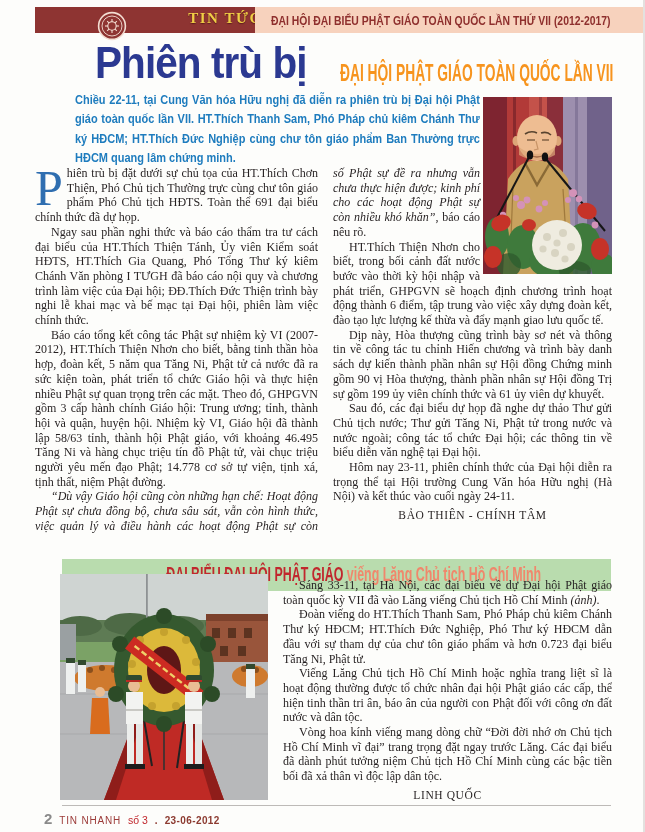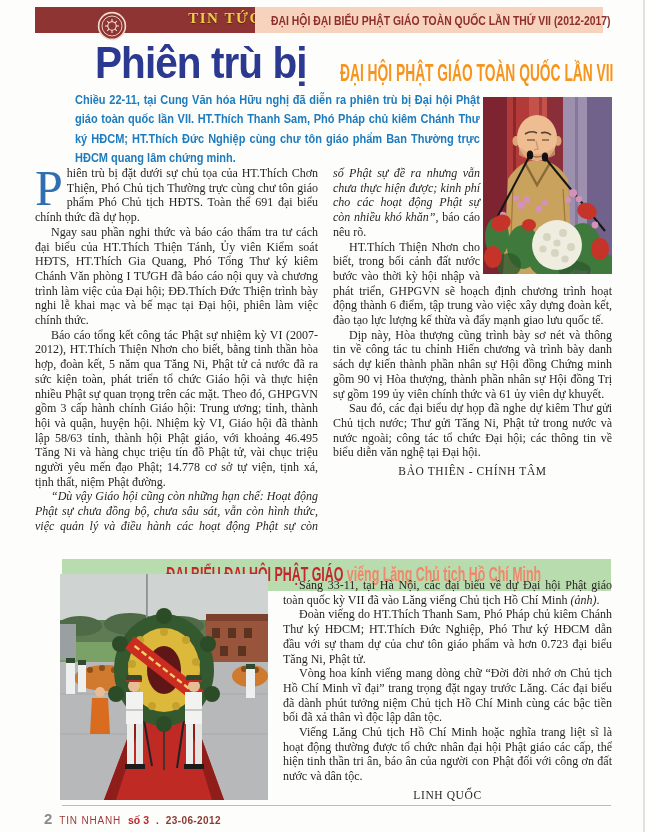--- a/index.html
+++ b/index.html
@@ -5,21 +5,21 @@
   html,body{margin:0;padding:0;background:#ffffff;}
   .page{position:relative;width:645px;height:832px;background:#fdfdfb;overflow:hidden;
         font-family:"Liberation Serif", serif;border-right:2px solid #e3e1df;box-sizing:border-box;}
 
   
   .mast-left{position:absolute;left:35px;top:7px;width:220px;height:26px;background:#8e3432;}
   .mast-logo{position:absolute;left:62px;top:4px;width:30px;height:30px;}
   .mast-section{position:absolute;left:130px;top:3px;width:120px;text-align:center;
       font-family:"Liberation Serif",serif;font-weight:bold;font-size:15px;letter-spacing:1.5px;
       color:#f0ce45;text-shadow:0 1px 1px #5d1d1c;}
-  .mast-right{position:absolute;left:255px;top:7px;width:348px;height:26px;background:#f7d2bd;}
+  .mast-right{position:absolute;left:255px;top:7px;width:390px;height:26px;background:#f7d2bd;}
   .mast-right-text{position:absolute;left:16px;top:6px;white-space:nowrap;
       font-family:"Liberation Sans",sans-serif;font-weight:bold;font-size:13px;color:#8e2f2d;
       transform:scaleX(0.80);transform-origin:left top;}
 
   
   .title-main{position:absolute;left:95px;top:38px;font-family:"Liberation Sans",sans-serif;
       font-weight:bold;font-size:44px;letter-spacing:-1px;color:#2b3991;
       transform:scaleX(0.92);transform-origin:left top;white-space:nowrap;}
   .title-sub{position:absolute;left:340px;top:60px;font-family:"Liberation Sans",sans-serif;
       font-weight:bold;font-size:23px;color:#f7941e;white-space:nowrap;
@@ -56,21 +56,21 @@
   .banner2-salmon{color:#f0876c;}
 
   .art2-text{position:absolute;left:283px;top:578px;width:329px;height:232px;overflow:hidden;}
 
   
   .foot-rule{position:absolute;left:62px;top:805px;width:549px;height:1px;background:#bdbab7;}
   .footer{position:absolute;left:44px;top:810px;display:flex;align-items:baseline;gap:7px;
       font-family:"Liberation Sans",sans-serif;white-space:nowrap;}
   .foot-num{font-weight:bold;font-size:15px;color:#8a8a8a;}
   .foot-pub{font-weight:normal;font-size:10px;letter-spacing:0.8px;color:#9c3b39;}
-  .foot-issue{font-weight:bold;font-size:10.5px;color:#c0272d;}
+  .foot-issue{font-weight:normal;font-size:10.5px;color:#c0272d;}
   .foot-sep{font-weight:bold;font-size:10px;color:#8c3a30;}
   .foot-date{font-weight:bold;font-size:10px;color:#8c3a30;letter-spacing:0.4px;}
 </style>
 </head>
 <body>
 
 <div class="page">
 
   <div class="mast-left">
     <span class="mast-logo">
@@ -179,21 +179,22 @@
     <p>Ngay sau phần nghi thức và báo cáo thẩm tra tư cách đại biểu của HT.Thích Thiện Tánh, Ủy viên Kiểm soát HĐTS, HT.Thích Gia Quang, Phó Tổng Thư ký kiêm Chánh Văn phòng I TƯGH đã báo cáo nội quy và chương trình làm việc của Đại hội; ĐĐ.Thích Đức Thiện trình bày nghi lễ khai mạc và bế mạc tại Đại hội, phiên làm việc chính thức.</p>
     <p>Báo cáo tổng kết công tác Phật sự nhiệm kỳ VI (2007-2012), HT.Thích Thiện Nhơn cho biết, bằng tinh thần hòa hợp, đoàn kết, 5 năm qua Tăng Ni, Phật tử cả nước đã ra sức kiện toàn, phát triển tổ chức Giáo hội và thực hiện nhiều Phật sự quan trọng trên các mặt. Theo đó, GHPGVN gồm 3 cấp hành chính Giáo hội: Trung ương; tỉnh, thành hội và quận, huyện hội. Nhiệm kỳ VI, Giáo hội đã thành lập 58/63 tỉnh, thành hội Phật giáo, với khoảng 46.495 Tăng Ni và hàng chục triệu tín đồ Phật tử, vài chục triệu người yêu mến đạo Phật; 14.778 cơ sở tự viện, tịnh xá, tịnh thất, niệm Phật đường.</p>
     <p class="it">“Dù vậy Giáo hội cũng còn những hạn chế: Hoạt động Phật sự chưa đồng bộ, chưa sâu sát, vẫn còn hình thức, việc quản lý và điều hành các hoạt động Phật sự còn chậm, một</p>
   </div>
 
   <div class="col2 news">
     <div class="photo-spacer"></div>
     <p class="no-indent"><span class="it">số Phật sự đề ra nhưng vẫn chưa thực hiện được; kinh phí cho các hoạt động Phật sự còn nhiều khó khăn”</span><span>, báo cáo nêu rõ.</span></p>
     <p>HT.Thích Thiện Nhơn cho biết, trong bối cảnh đất nước bước vào thời kỳ hội nhập và phát triển, GHPGVN sẽ hoạch định chương trình hoạt động thành 6 điểm, tập trung vào việc xây dựng đoàn kết, đào tạo lực lượng kế thừa và đẩy mạnh giao lưu quốc tế.</p>
     <p>Dịp này, Hòa thượng cũng trình bày sơ nét và thông tin về công tác tu chỉnh Hiến chương và trình bày danh sách dự kiến thành phần nhân sự Hội đồng Chứng minh gồm 90 vị Hòa thượng, thành phần nhân sự Hội đồng Trị sự gồm 199 ủy viên chính thức và 61 ủy viên dự khuyết.</p>
-    <p>Sau đó, các đại biểu dự họp đã nghe dự kiêm Thư gửi Chủ tịch nước; Thư gửi Tăng Ni, Phật tử trong nước và nước ngoài; công tác tổ chức Đại hội; các thông tin về biểu diễn văn nghệ tại Đại hội.</p>
+    <p>Sau đó, các đại biểu dự họp đã nghe dự thảo Thư gửi Chủ tịch nước; Thư gửi Tăng Ni, Phật tử trong nước và nước ngoài; công tác tổ chức Đại hội; các thông tin về biểu diễn văn nghệ tại Đại hội.</p>
+    <p>Hôm nay 23-11, phiên chính thức của Đại hội diễn ra trọng thể tại Hội trường Cung Văn hóa Hữu nghị (Hà Nội) và kết thúc vào cuối ngày 24-11.</p>
     <p class="byline">BẢO THIÊN - CHÍNH TÂM</p>
   </div>
 
   <div class="banner2">
     <span class="banner2-inner"><span class="banner2-red">ĐẠI BIỂU ĐẠI HỘI PHẬT GIÁO</span>&nbsp;<span class="banner2-salmon">viếng Lăng Chủ tịch Hồ Chí Minh</span></span>
   </div>
 
   <div class="photo2">
     <svg width="208" height="226" viewBox="0 0 208 226">
       <rect width="208" height="226" fill="#b9babc"></rect>
@@ -307,22 +308,22 @@
       <g>
         <circle cx="40" cy="118" r="5" fill="#e9bd94"></circle>
         <path d="M32 124 h16 l2 36 h-20 Z" fill="#d96c1e"></path>
       </g>
     </svg>
   </div>
 
   <div class="art2-text news">
     <p><span>Sáng 33-11, tại Hà Nội, các đại biểu về dự Đại hội Phật giáo toàn quốc kỳ VII đã vào Lăng viếng Chủ tịch Hồ Chí Minh </span><span class="it">(ảnh)</span><span>.</span></p>
     <p>Đoàn viếng do HT.Thích Thanh Sam, Phó Pháp chủ kiêm Chánh Thư ký HĐCM; HT.Thích Đức Nghiệp, Phó Thư ký HĐCM dẫn đầu với sự tham dự của chư tôn giáo phẩm và hơn 0.723 đại biểu Tăng Ni, Phật tử.</p>
+    <p>Viếng Lăng Chủ tịch Hồ Chí Minh hoặc nghĩa trang liệt sĩ là hoạt động thường được tổ chức nhân đại hội Phật giáo các cấp, thể hiện tinh thần tri ân, báo ân của người con Phật đối với công ơn đất nước và dân tộc.</p>
     <p>Vòng hoa kính viếng mang dòng chữ “Đời đời nhớ ơn Chủ tịch Hồ Chí Minh vĩ đại” trang trọng đặt ngay trước Lăng. Các đại biểu đã dành phút tưởng niệm Chủ tịch Hồ Chí Minh cùng các bậc tiền bối đã xả thân vì độc lập dân tộc.</p>
-    <p>Viếng Lăng Chủ tịch Hồ Chí Minh hoặc nghĩa trang liệt sĩ là hoạt động thường được tổ chức nhân đại hội Phật giáo các cấp, thể hiện tinh thần tri ân, báo ân của người con Phật đối với công ơn đất nước và dân tộc.</p>
     <p class="byline">LINH QUỐC</p>
   </div>
 
   <div class="foot-rule"></div>
   <div class="footer">
     <span class="foot-num">2</span>
     <span class="foot-pub">TIN NHANH</span>
     <span class="foot-issue">số 3</span>
     <span class="foot-sep">.</span>
     <span class="foot-date">23-06-2012</span>

